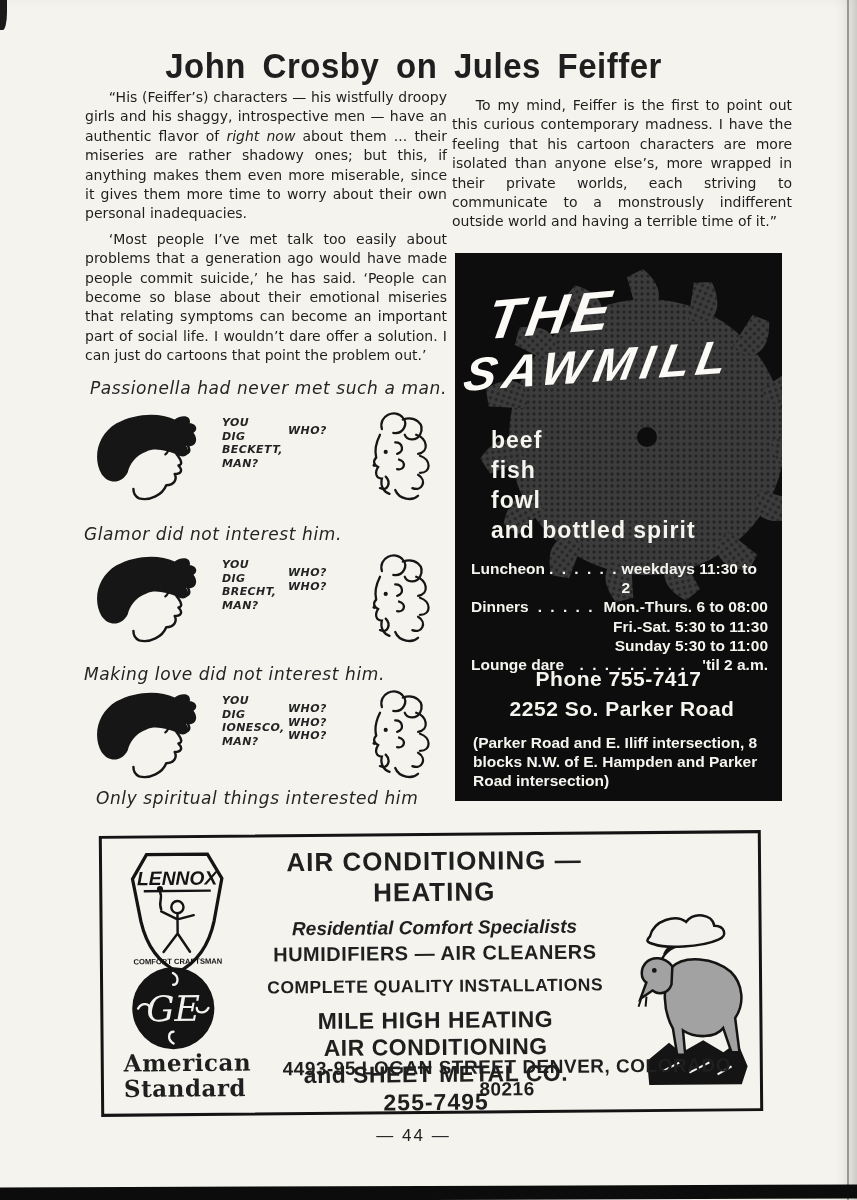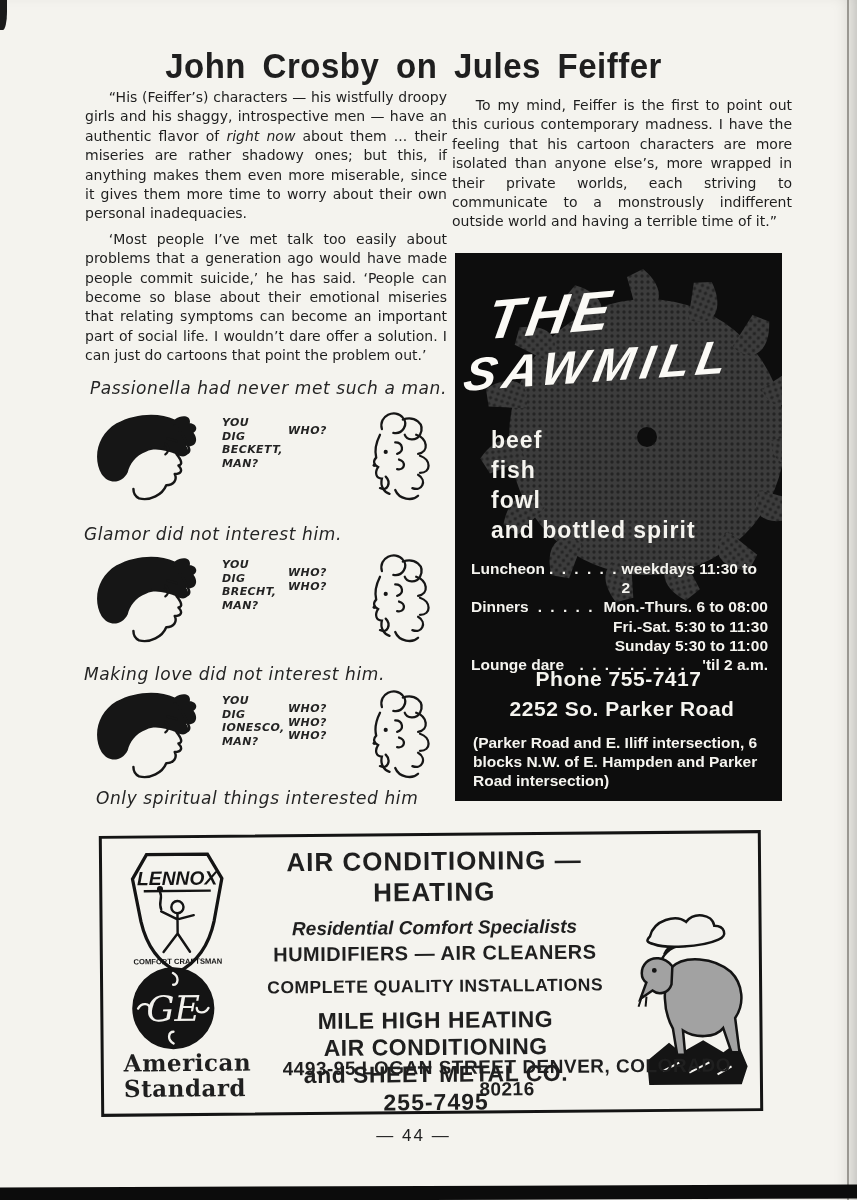--- a/index.html
+++ b/index.html
@@ -269,21 +269,21 @@
         <span>Sunday 5:30 to 11:00</span>
       </div>
       <div class="hrow">
         <span>Lounge dare</span>
         <span class="hdots">.  .  .  .  .  .  .  .  .</span>
         <span>'til 2 a.m.</span>
       </div>
     </div>
     <div class="phone">Phone 755-7417</div>
     <div class="address">2252 So. Parker Road</div>
-    <div class="directions">(Parker Road and E. Iliff intersection, 6 blocks N.W. of E. Hampden and Parker Road intersection)</div>
+    <div class="directions">(Parker Road and E. Iliff intersection, 8 blocks N.W. of E. Hampden and Parker Road intersection)</div>
   </div>
 
   <div class="heating">
     <svg class="lennox-svg" viewBox="0 0 120 128">
         <use href="#lennox-shield"></use>
       </svg>
     <svg class="ge-svg" viewBox="0 0 90 90">
         <use href="#ge-logo"></use>
       </svg>
     <div class="amstd">

